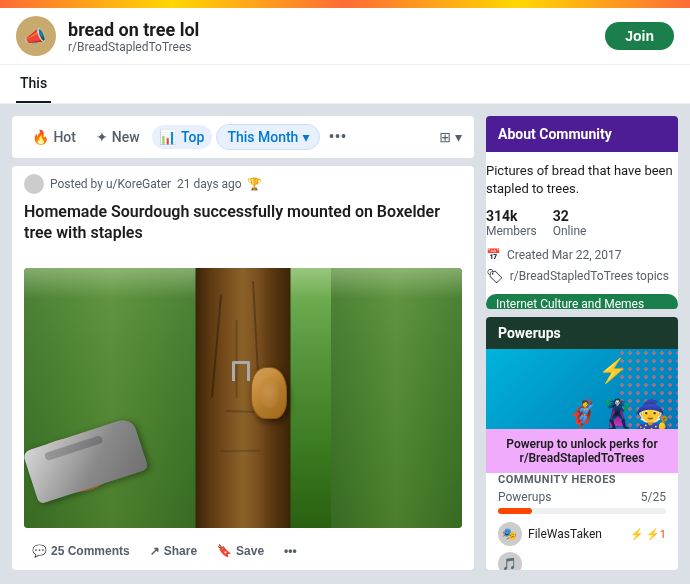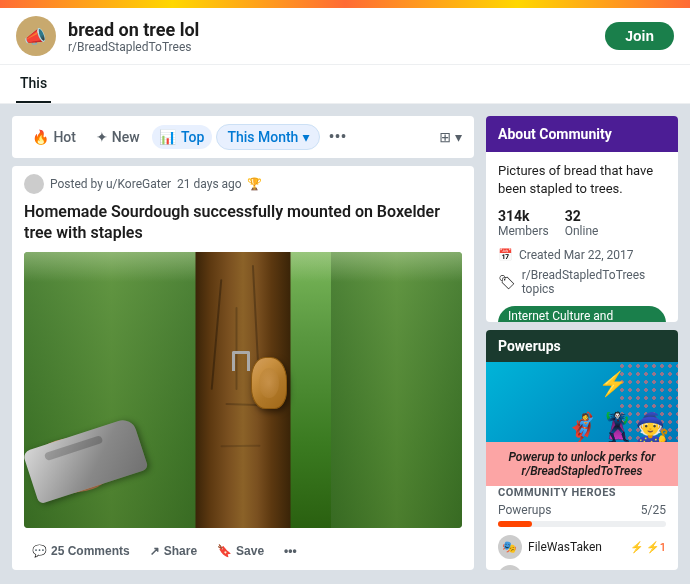--- a/index.html
+++ b/index.html
@@ -185,21 +185,21 @@
     }
 
     .user-avatar {
       width: 20px;
       height: 20px;
       background: #ccc;
       border-radius: 50%;
     }
 
     .post-title {
-      padding: 4px 12px 8px;
+      padding: 4px 12px 24px;
       font-size: 16px;
       font-weight: 600;
       color: #1c1c1c;
       line-height: 1.3;
     }
 
     .post-image-container {
       position: relative;
       margin: 0 12px 8px;
       border-radius: 4px;
@@ -275,21 +275,21 @@
 
     .about-header {
       background: #4c1d95;
       color: white;
       padding: 10px 12px;
       font-size: 14px;
       font-weight: 700;
     }
 
     .about-body {
-      padding: 10px 12px;
+      padding: 10px 0;
     }
 
     .about-desc {
       font-size: 13px;
       color: #1c1c1c;
       margin-bottom: 10px;
       line-height: 1.4;
     }
 
     .stats-row {
@@ -381,22 +381,21 @@
       right: 50px;
       font-size: 24px;
     }
 
     .powerups-cta {
       padding: 8px 12px;
       font-size: 12px;
       font-weight: 600;
       color: #1c1c1c;
       text-align: center;
-      background: #fca5a5;
-      font-style: italic;
+      background: #f0abfc;
     }
 
     .community-heroes {
       padding: 0 12px 8px;
     }
 
     .heroes-label {
       font-size: 11px;
       font-weight: 700;
       color: #576069;

